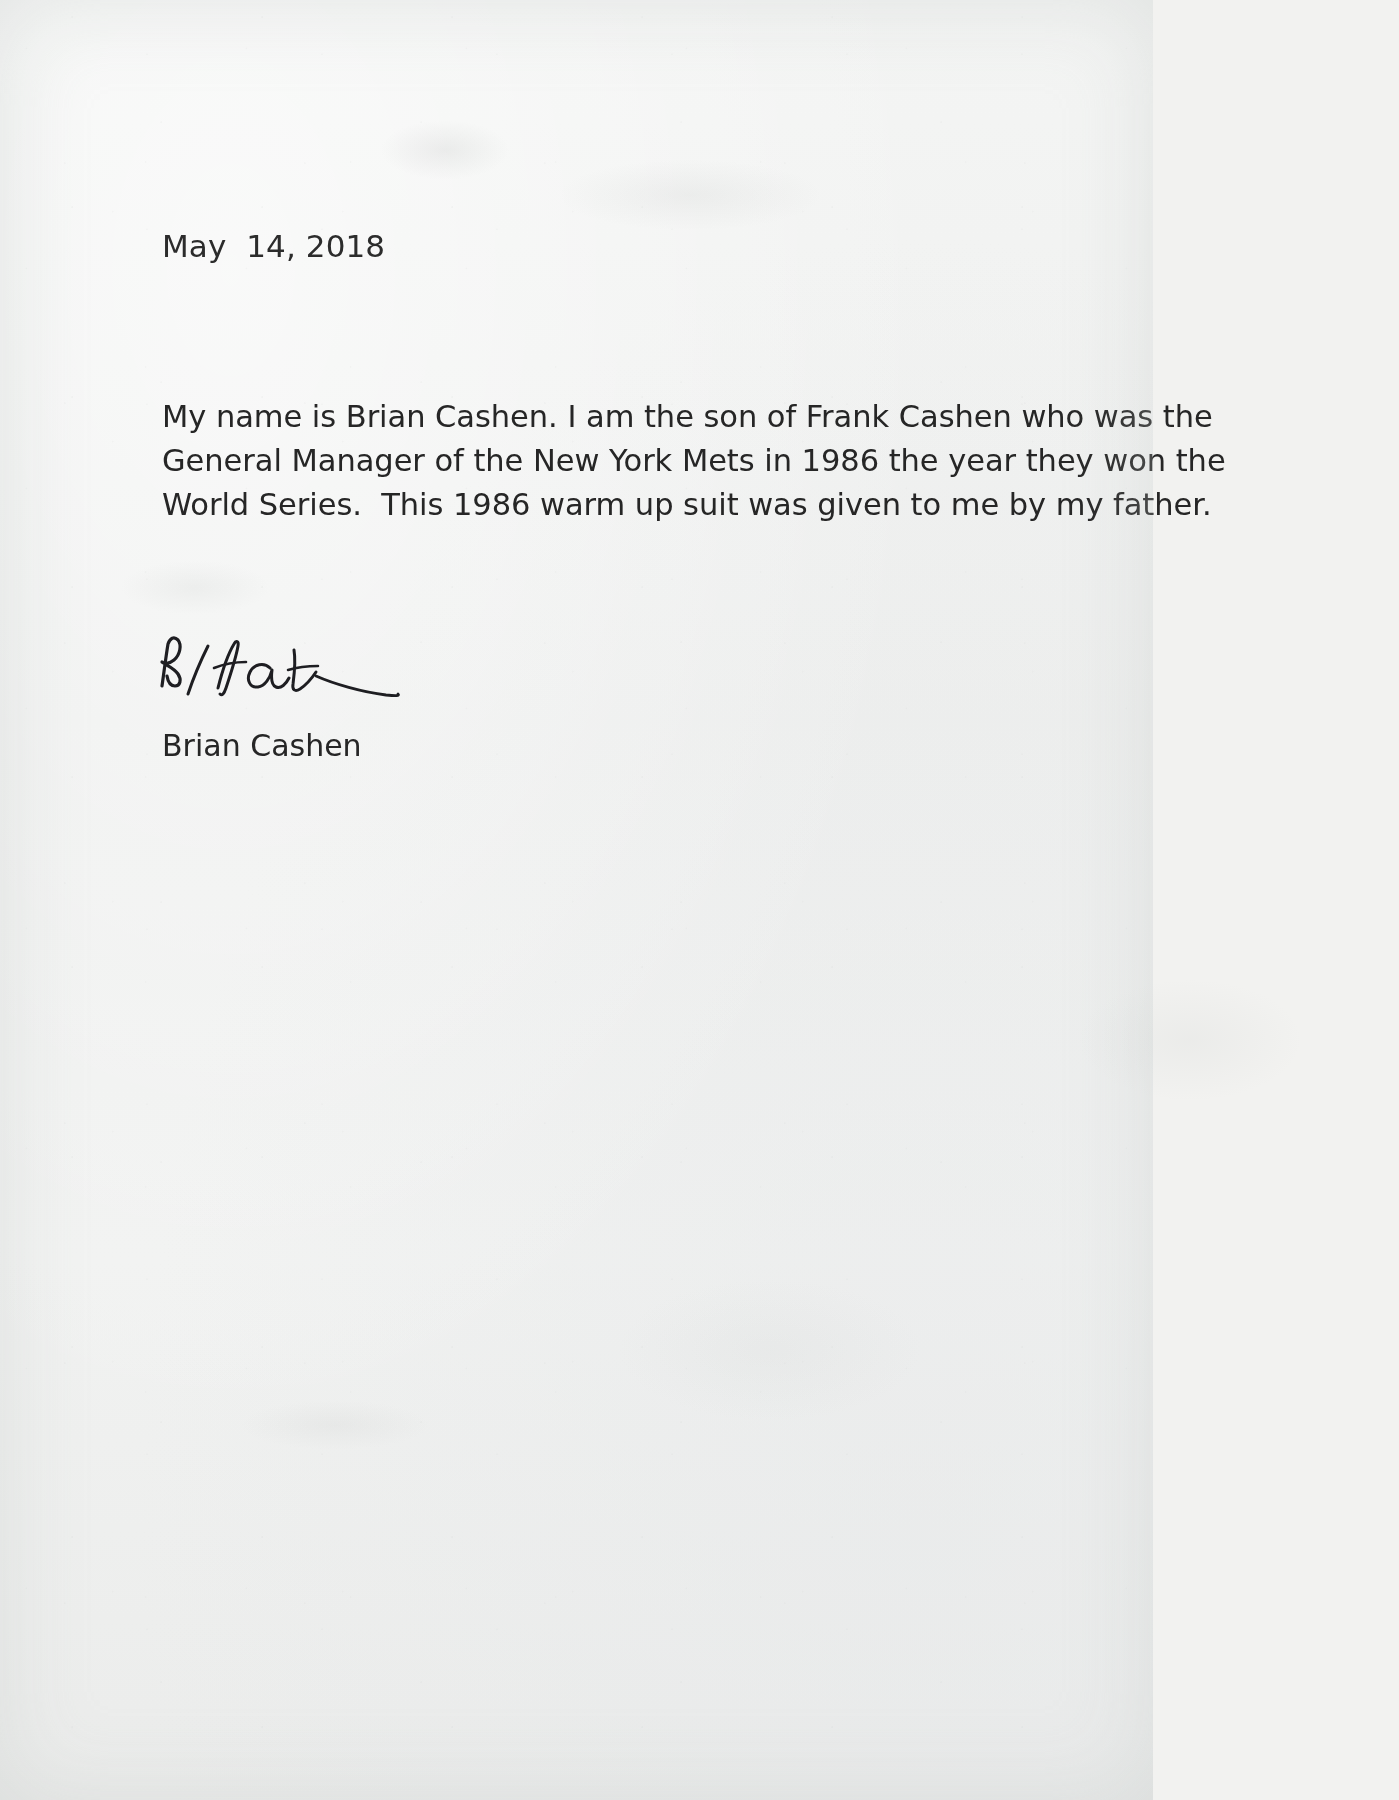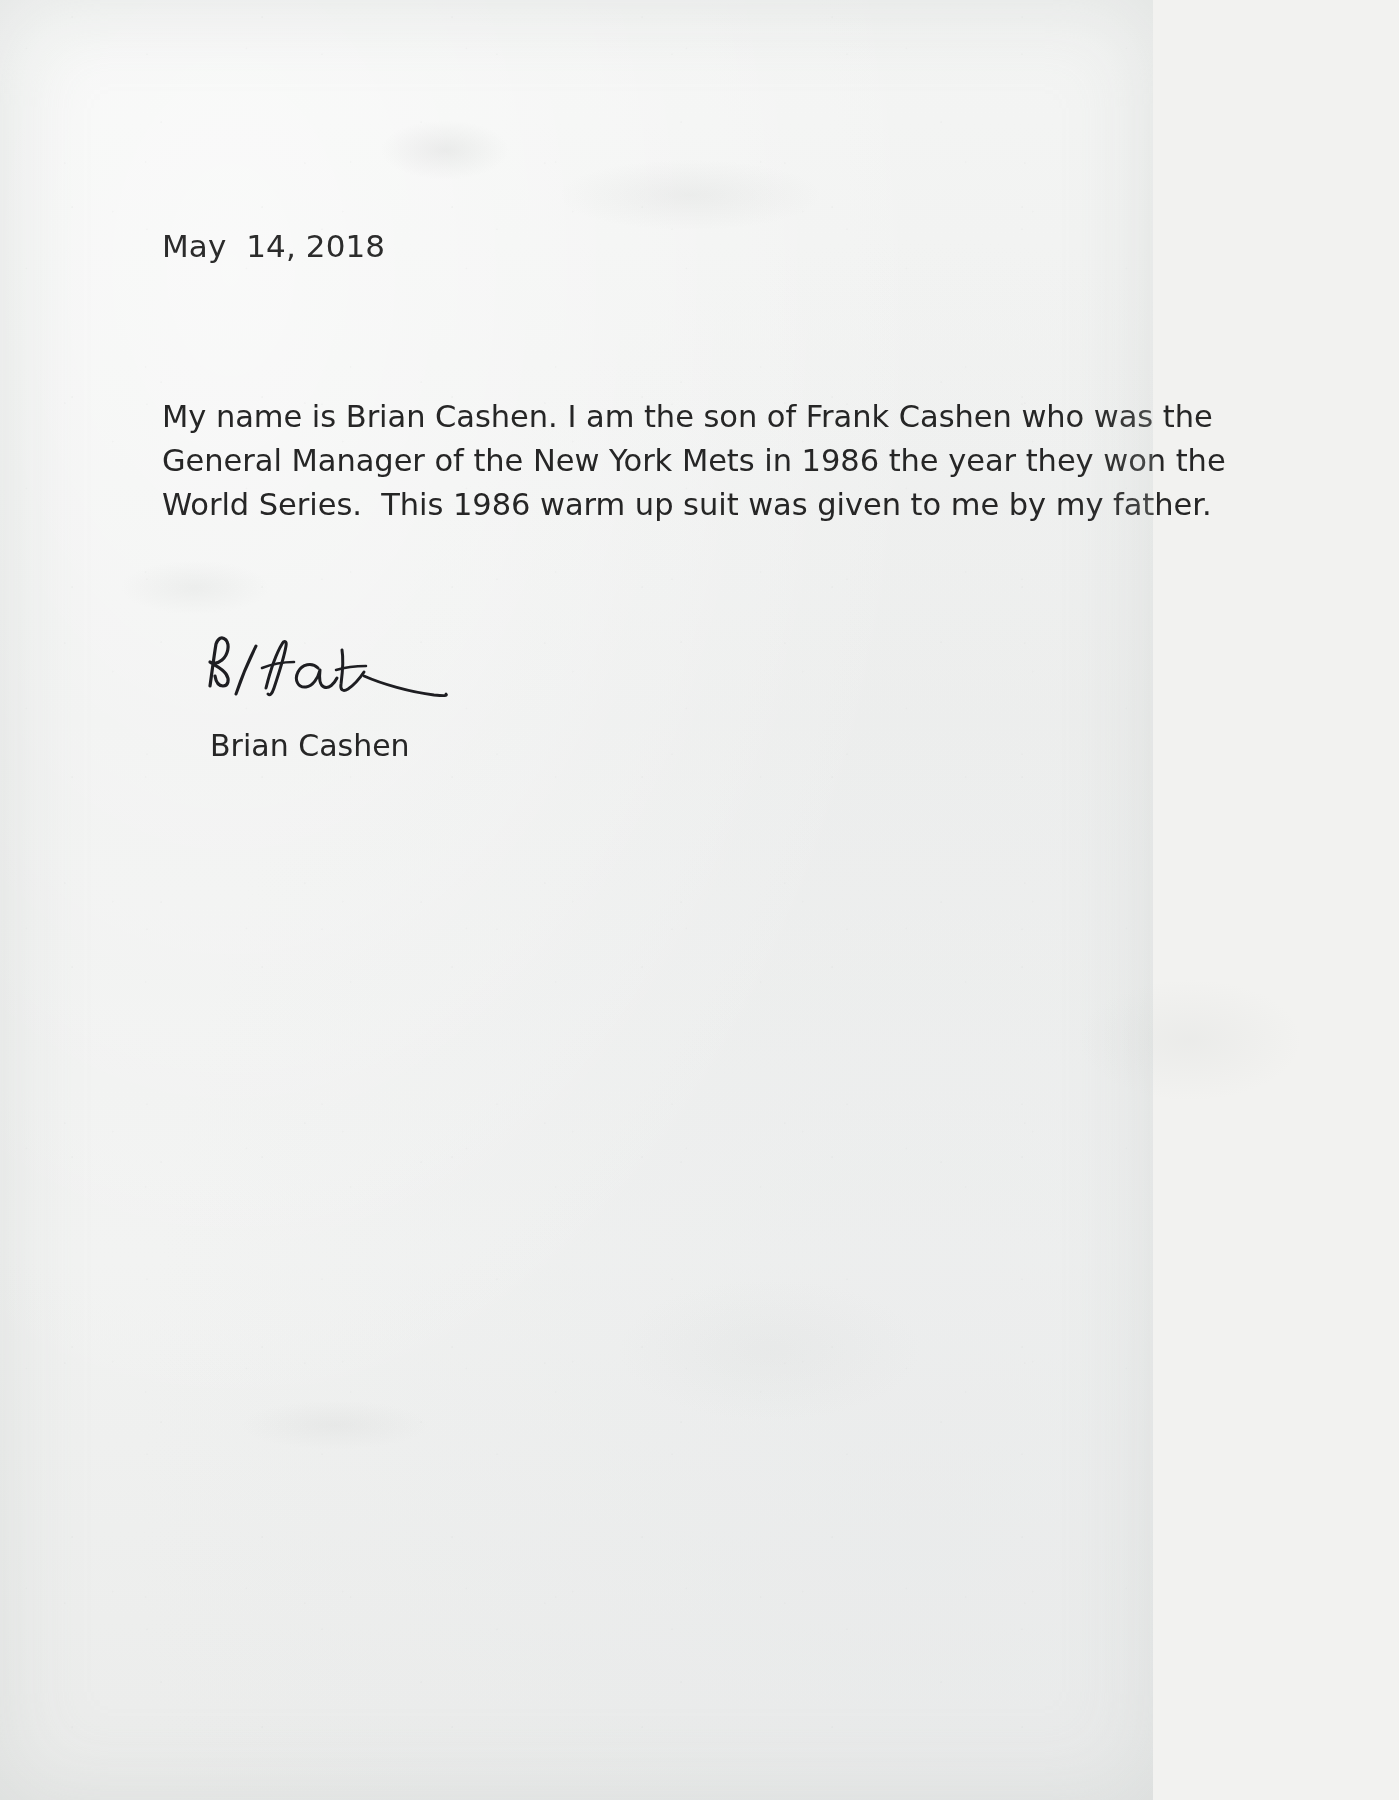--- a/index.html
+++ b/index.html
@@ -87,21 +87,20 @@
     display: block;
     white-space: pre;
   }
 
   .signature-block {
     position: absolute;
     left: 0;
     top: 628px;
     width: 400px;
     height: 140px;
-    margin-left: 48px;
   }
 
   .signature-mark {
     position: absolute;
     left: -14px;
     top: 0;
     width: 260px;
     height: 90px;
   }
 

